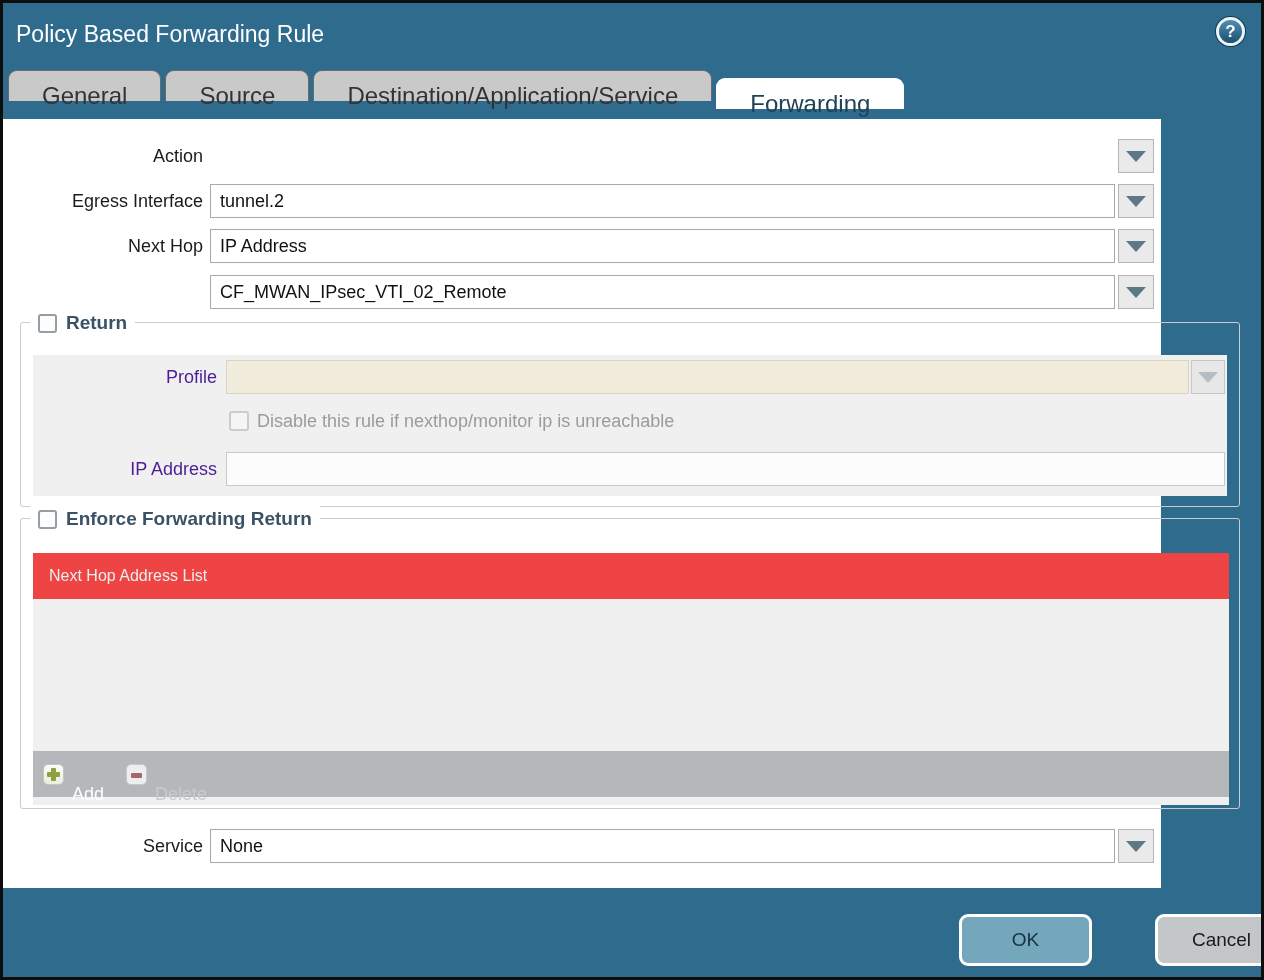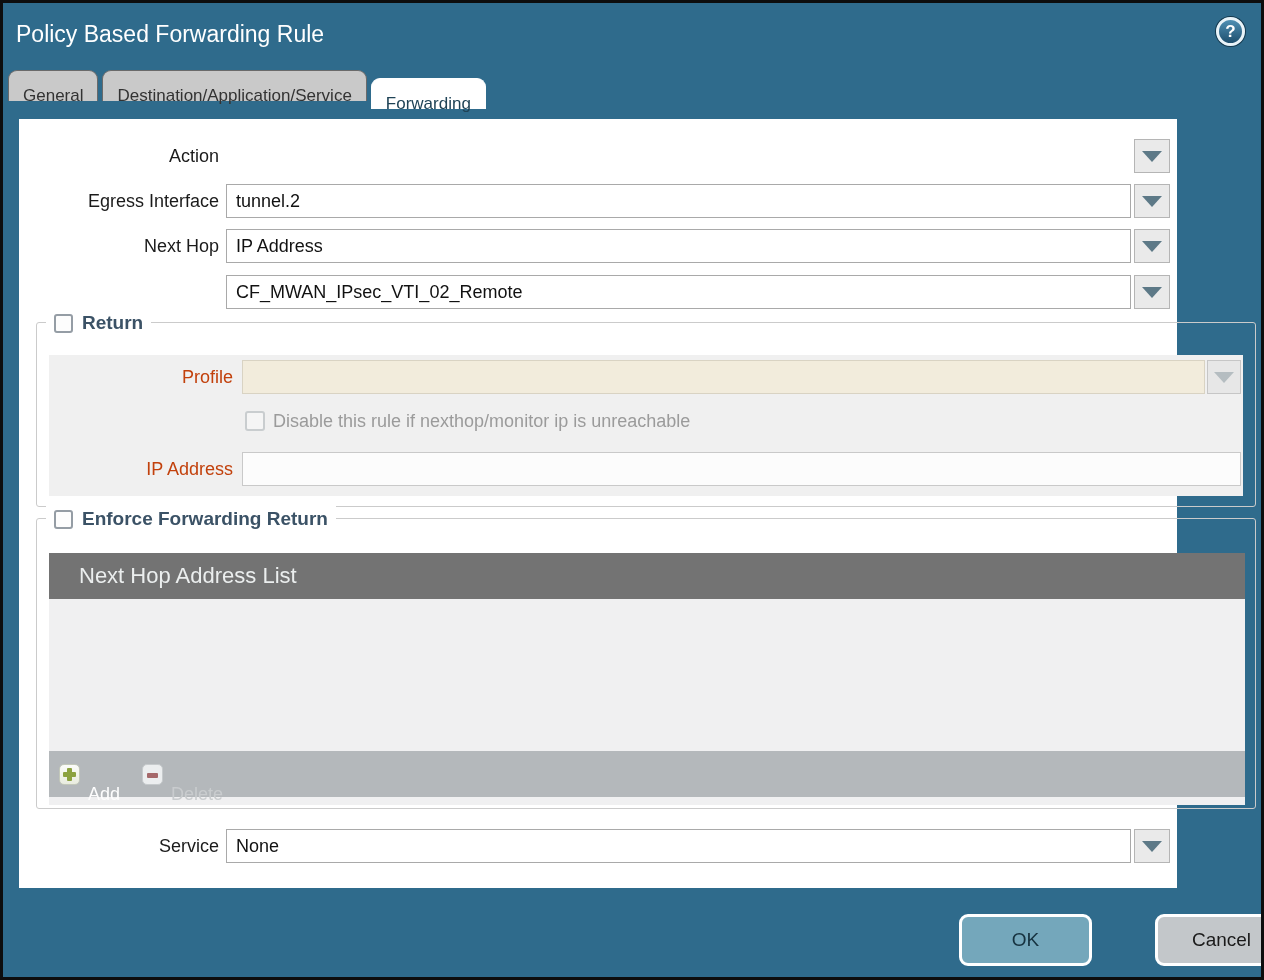--- a/index.html
+++ b/index.html
@@ -21,32 +21,32 @@
     border-radius:50%; border:3px solid #e9f3f8;
     background:linear-gradient(#4e8fb3,#1e4f6e);
     box-shadow:0 0 0 1px #16384c;
     display:flex; align-items:center; justify-content:center;
     color:#ffffff; font-size:17px; font-weight:bold; cursor:pointer;
   }
 
   
   .tabs { position:absolute; left:5px; top:67px; height:49px; display:flex; gap:4px; }
   .tab {
-    height:31px; line-height:49px; padding:0 14px;
+    height:31px; line-height:49px; padding:0 33px;
     background:#c9c9c9; border:1px solid #6a6a6a; border-bottom:none;
-    border-radius:9px 9px 0 0; font-size:17px; color:#333333; cursor:pointer;
+    border-radius:9px 9px 0 0; font-size:24px; color:#333333; cursor:pointer;
     white-space:nowrap;
   }
   .tab.active {
     background:#ffffff; border-color:#ffffff; color:#1f4356; z-index:3;margin-top:8px;
   }
 
   
   .content {
-    position:absolute; left:16px; top:116px; width:1158px; height:769px;
+    position:absolute; left:0; top:116px; width:1158px; height:769px;
     background:#ffffff; z-index:2;
   }
   .row-label {
     position:absolute; left:0; width:200px; height:34px; line-height:34px;
     text-align:right; font-size:18px; color:#1b1b1b;
   }
   .field {
     position:absolute; left:207px; right:46px; height:34px;
     background:#ffffff; border:1px solid #a9a9a9;
     font-size:18px; line-height:32px; padding-left:9px; color:#111111;
@@ -77,40 +77,40 @@
     background:#fdfdfd; border:2px solid #959da5; border-radius:3px; cursor:pointer;
   }
   .cb.dis { border-color:#c9cdcf; background:#f5f5f5; }
 
   .panel {
     position:absolute; left:12px; right:12px; top:32px; height:141px;
     background:#f0f0f0;
   }
   .plabel {
     position:absolute; left:0; width:184px; height:34px; line-height:34px;
-    text-align:right; font-size:18px; color:#c2410c;
+    text-align:right; font-size:18px; color:#4c1d95;
   }
   .pfield {
     position:absolute; left:193px; height:34px; cursor:pointer;
   }
   .cream { right:38px; background:#f2ecdc; border:1px solid #d9d3c3; }
   .pinput {
     position:absolute; left:193px; right:2px; height:34px;
     background:#fcfcfc; border:1px solid #c9c9c9;
     font:18px "Liberation Sans", sans-serif; padding:0 8px; color:#333;
   }
   .ptext {
     position:absolute; left:224px; font-size:18px; color:#9b9b9b; line-height:21px;
   }
 
   
   .table { position:absolute; left:12px; right:10px; top:34px; }
   .thead {
-    height:46px; line-height:46px; background:#737373;
-    color:#ebeeee; font-size:22px; padding-left:30px;
+    height:46px; line-height:46px; background:#ef4444;
+    color:#ebeeee; font-size:16px; padding-left:16px;
   }
   .tbody { height:152px; background:#f0f0f1; }
   .tfoot {
     height:46px; background:#b4b8bb;
     display:flex; align-items:center; gap:22px; padding-left:10px;
   }
   .tstrip { height:8px; background:#f0f0f1; }
   .tbtn { display:flex; align-items:center; gap:8px; cursor:pointer; }
   .tbtn .lbl { font-size:18px;margin-top:40px; }
   .tbtn.add .lbl { color:#fdfdfd; }
@@ -139,20 +139,21 @@
 
 <div class="frame">
 
   <div class="title">Policy Based Forwarding Rule</div>
   <div class="help">
     <span>?</span>
   </div>
 
   <div class="tabs">
     <div class="tab">General</div>
+    <div class="tab">Source</div>
     <div class="tab">Destination/Application/Service</div>
     <div class="tab active">Forwarding</div>
   </div>
 
   <div class="content">
 
     <div class="row-label" style="top:20px">Action</div>
     <div class="ddbtn" style="top:20px">
       <i class="arr"></i>
     </div>

